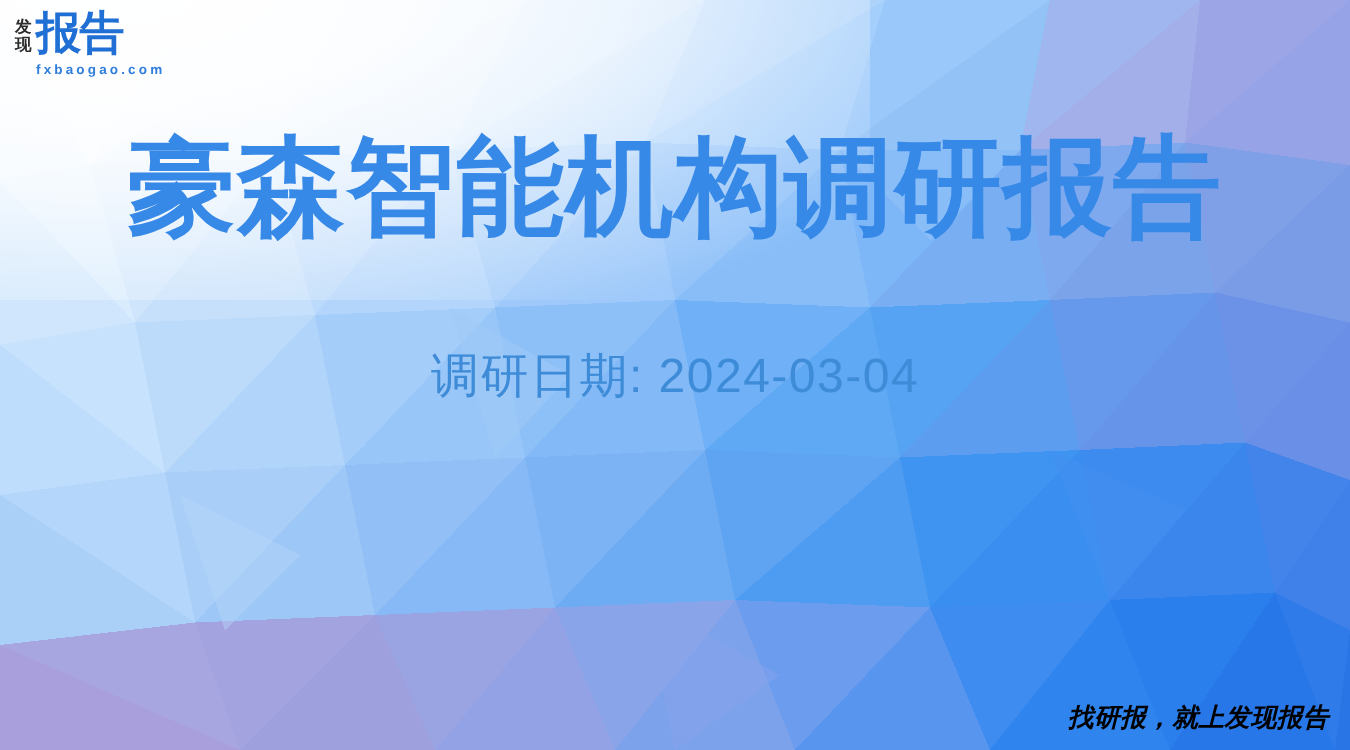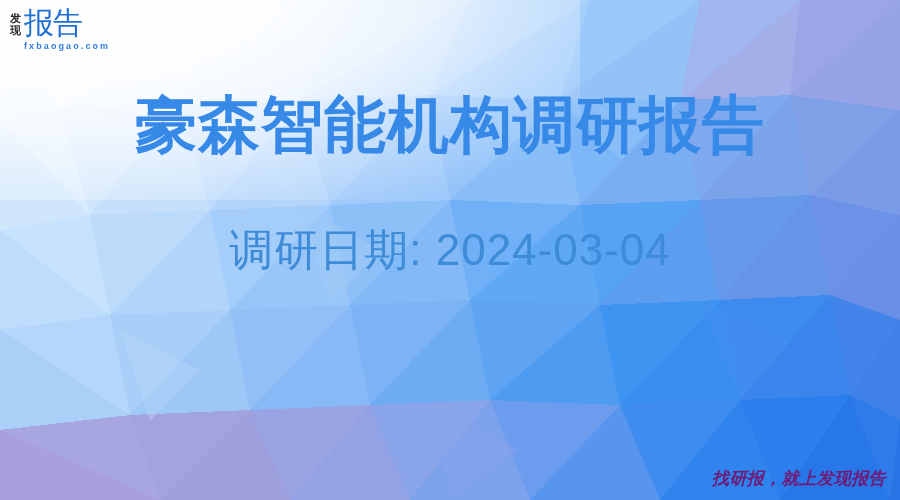--- a/index.html
+++ b/index.html
@@ -66,21 +66,21 @@
   }
   #logo-stack span {
     font-size: 11px;
     font-weight: 700;
     color: #2c2c2c;
     line-height: 12px;
     letter-spacing: 0px;
   }
   #logo-main {
     font-size: 30px;
-    font-weight: 400;
+    font-weight: 700;
     color: #1f6fd4;
     letter-spacing: -1px;
     line-height: 30px;
   }
   #logo-domain {
     margin-top: 3px;
     margin-left: 14px;
     font-size: 9px;
     font-weight: 700;
     color: #2f7ddd;
@@ -88,50 +88,50 @@
     line-height: 10px;
   }
 
   
   #title {
     position: absolute;
     left: 0;
     right: 0;
     top: 88px;
     text-align: center;
-    font-size: 62px;
+    font-size: 72px;
     font-weight: 900;
     color: #3789e8;
     letter-spacing: 1px;
     line-height: 74px;
     white-space: nowrap;
   }
   #subtitle {
     position: absolute;
     left: 0;
     right: 0;
     top: 228px;
     text-align: center;
-    font-size: 44px;
+    font-size: 32px;
     font-weight: 400;
     color: #3e8bd8;
     letter-spacing: 1px;
     line-height: 44px;
     white-space: nowrap;
   }
 
   
   #watermark {
     position: absolute;
     right: 14px;
     bottom: 10px;
     font-size: 17px;
     font-weight: 700;
     font-style: italic;
-    color: #701a75;
+    color: #000000;
     letter-spacing: 0.4px;
     line-height: 22px;
     white-space: nowrap;
   }
 </style>
 </head>
 <body>
 
 <div id="slide">
 

